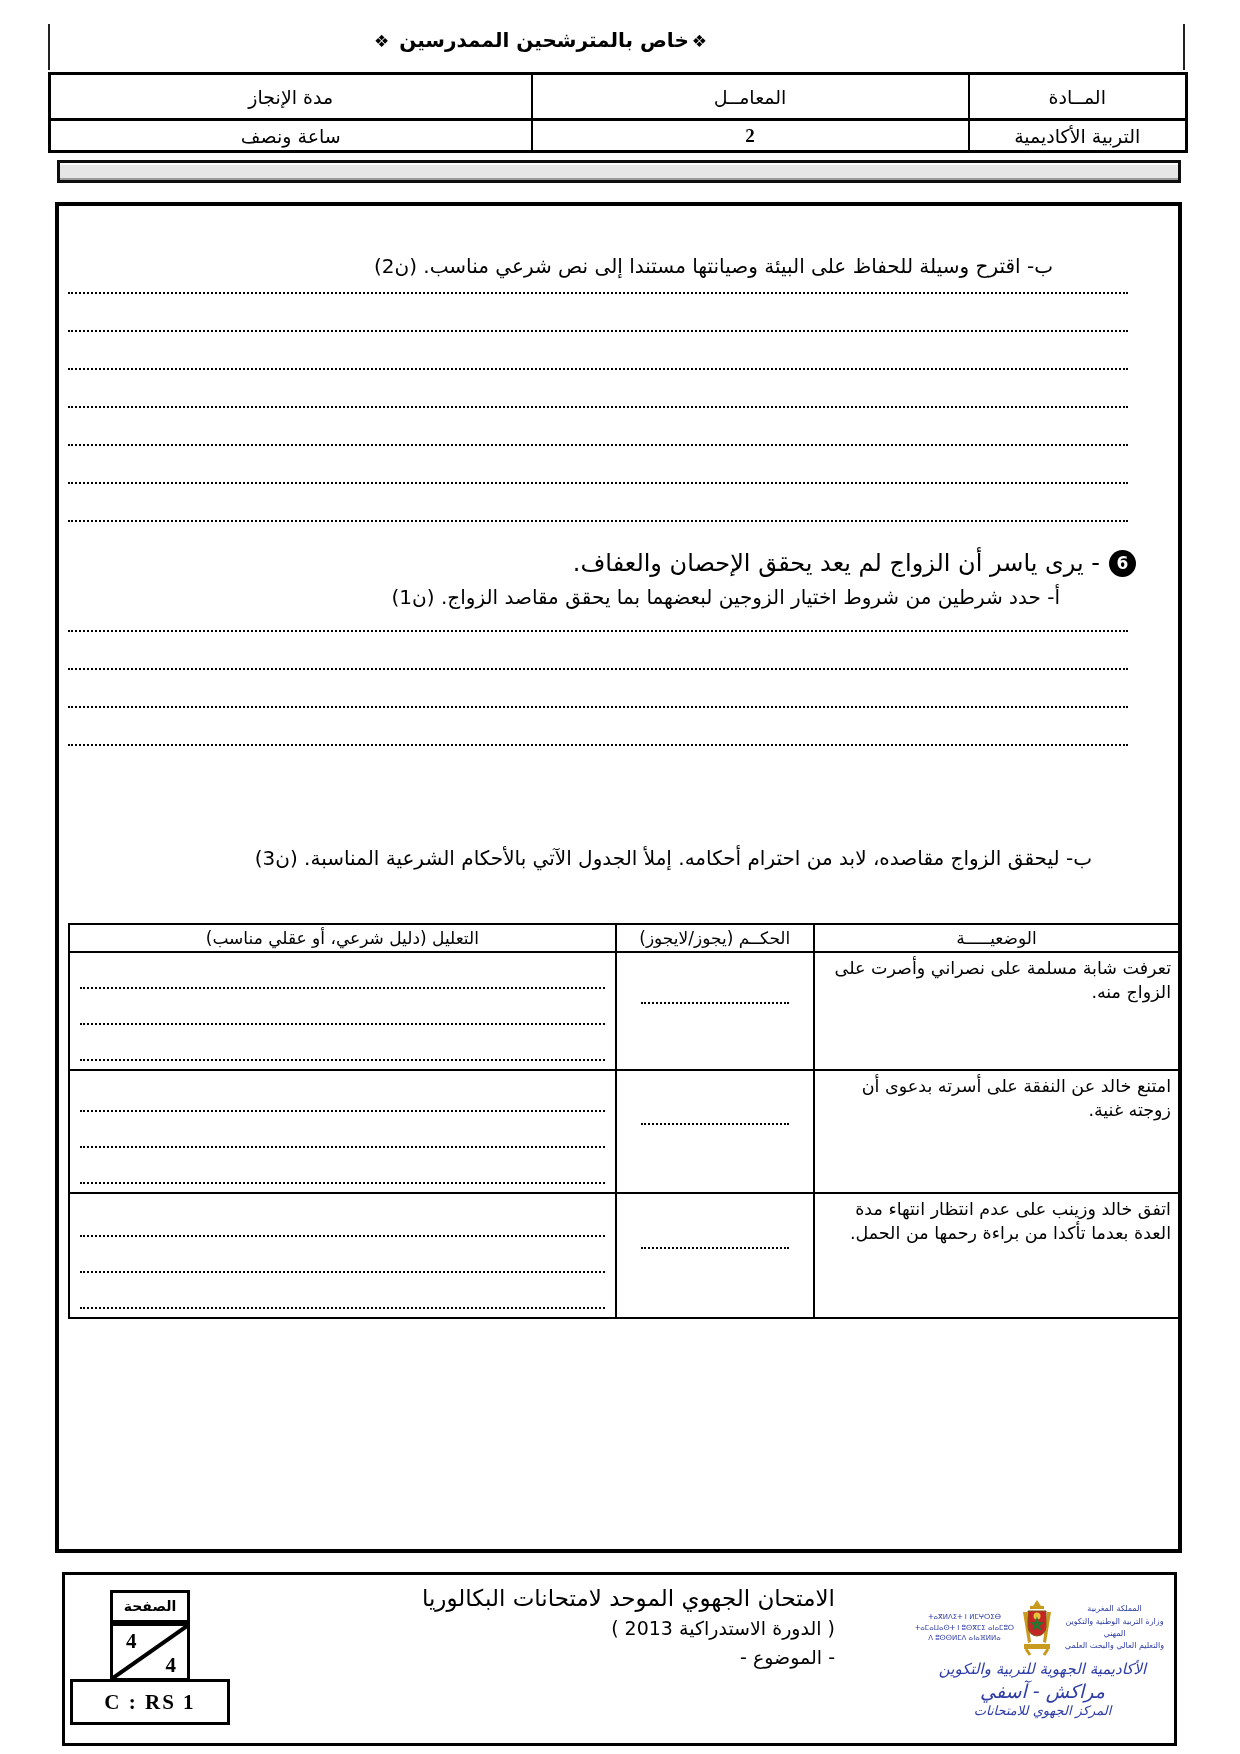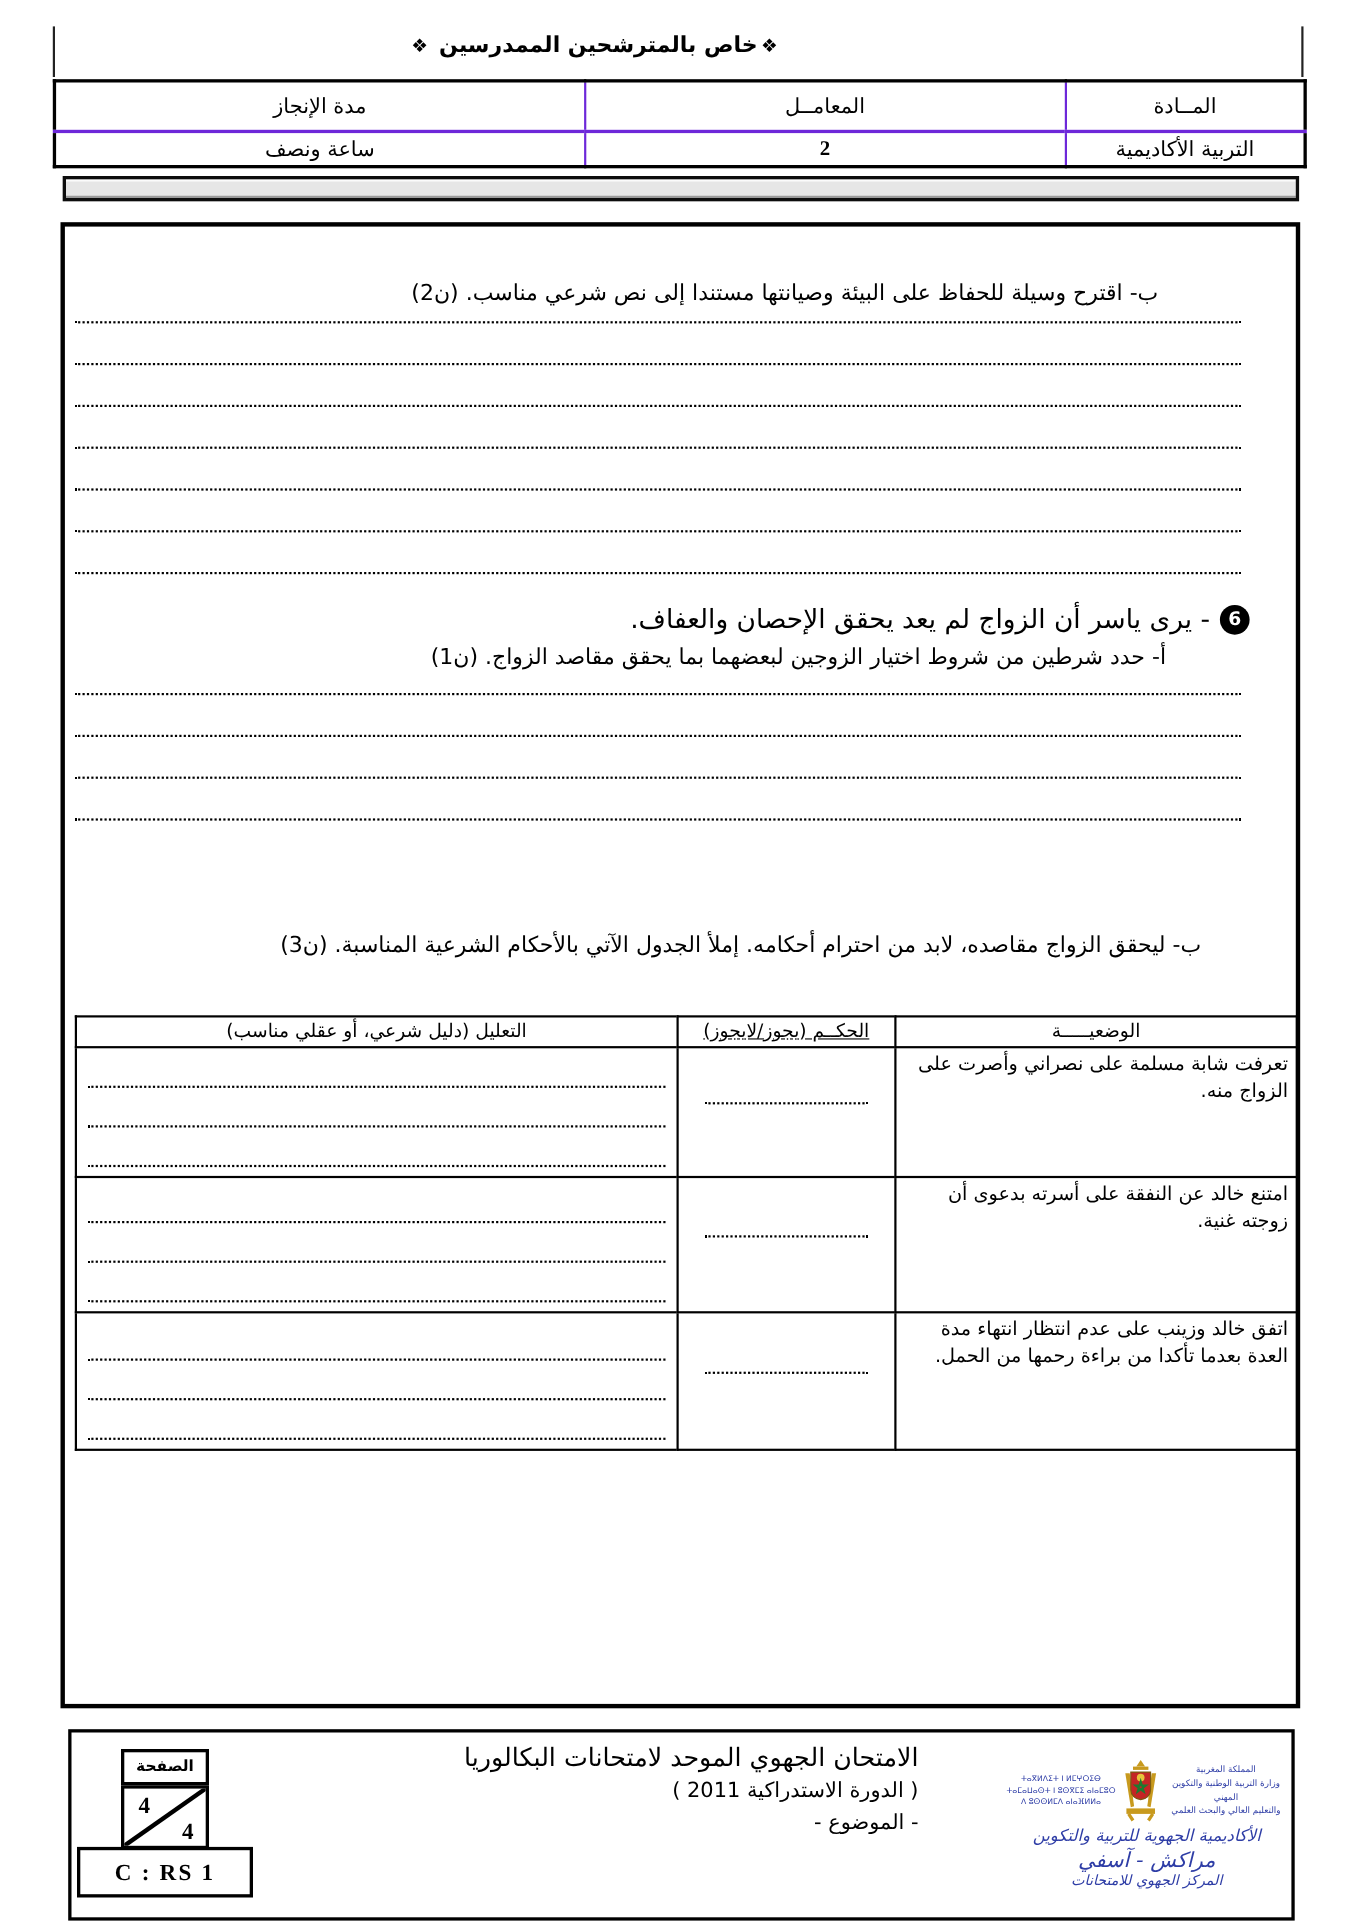--- a/index.html
+++ b/index.html
@@ -12,21 +12,21 @@
   .abs { position:absolute; }
 
   
   .top-note { left:48px; top:28px; width:985px; text-align:center;
     font-size:20px; font-weight:bold; }
   .top-note .dia { font-size:17px; padding:0 3px; }
   .tick { width:2px; height:46px; background:#222; top:24px; }
 
   
   .hdr-table { left:48px; top:72px; border-collapse:collapse; table-layout:fixed; }
-  .hdr-table td { border:2px solid #6d28d9; text-align:center; vertical-align:middle;
+  .hdr-table td { border:2px solid #000000; text-align:center; vertical-align:middle;
     font-size:19px; }
   .hdr-table tr.r1 td { height:46px; }
   .hdr-table tr.r2 td { height:32px; border-top-width:3px; }
   .hdr-table { border:3px solid #000; }
   .coeff-val { font-family:"Liberation Serif","DejaVu Serif",serif; font-weight:bold; font-size:21px; }
 
   
   .bar3d { left:57px; top:160px; width:1124px; height:23px;
     background:#e6e6e6; border:3px solid #0d0d0d;
     box-shadow: inset 0 2px 0 #fbfbfb, inset 0 -2px 0 #9a9a9a; }
@@ -141,21 +141,21 @@
     <div class="dotline-abs" style="top:462px;"></div>
     <div class="dotline-abs" style="top:500px;"></div>
     <div class="dotline-abs" style="top:538px;"></div>
 
     <div class="qline" style="top:640px; right:86px;">ب- ليحقق الزواج مقاصده، لابد من احترام أحكامه. إملأ الجدول الآتي بالأحكام الشرعية المناسبة. (ن3)</div>
 
     <table class="ans-table">
       <tbody>
           <tr>
         <th style="width:350px;">الوضعيـــــة</th>
-        <th style="width:190px;text-decoration:underline;">الحكــم (يجوز/لايجوز)</th>
+        <th style="width:190px;">الحكــم (يجوز/لايجوز)</th>
         <th style="width:524px;">التعليل (دليل شرعي، أو عقلي مناسب)</th>
       </tr>
       <tr class="row-a">
         <td class="scenario">تعرفت شابة مسلمة على نصراني وأصرت على الزواج منه.</td>
         <td class="hukm">
               <div class="dl-s"></div>
             </td>
         <td class="taalil">
           <div class="dl"></div>
           <div class="dl"></div>
@@ -197,21 +197,21 @@
       </svg>
       <span class="pg-num a">4</span>
       <span class="pg-num b">4</span>
     </div>
     <div class="abs code-box">
       <span>C : RS 1</span>
     </div>
 
     <div class="abs ftr-title">
       <div class="t1">الامتحان الجهوي الموحد لامتحانات البكالوريا</div>
-      <div class="t2">( الدورة الاستدراكية 2011 )</div>
+      <div class="t2">( الدورة الاستدراكية 2013 )</div>
       <div class="t3">- الموضوع -</div>
     </div>
 
     <div class="abs stamp">
       <div class="stamp-head">
         <div class="stamp-col kingdom">
           <div>المملكة المغربية</div>
           <div>وزارة التربية الوطنية والتكوين المهني</div>
           <div>والتعليم العالي والبحث العلمي</div>
         </div>

